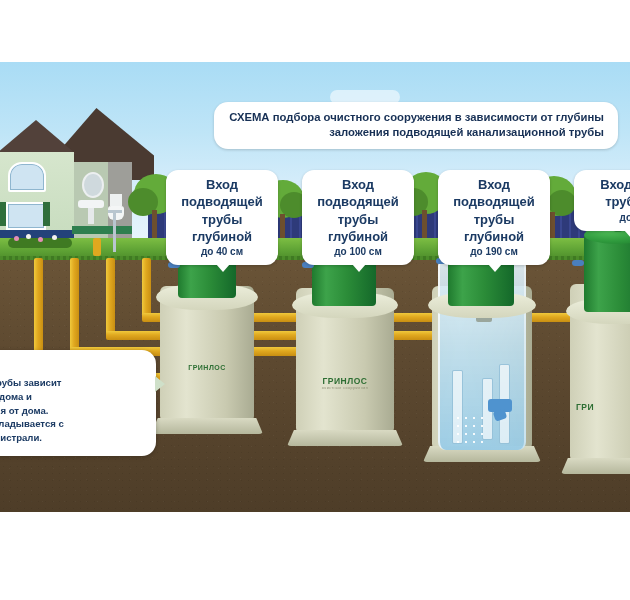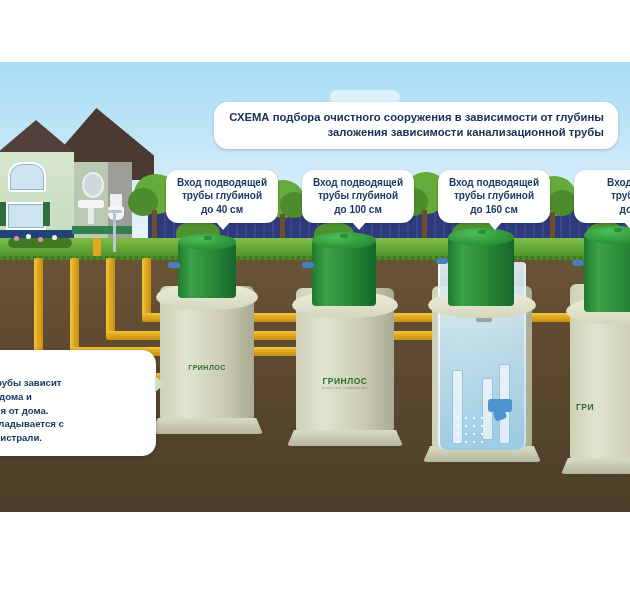--- a/index.html
+++ b/index.html
@@ -173,21 +173,21 @@
   .title-banner p .hl{color:#173055;}
   
   .callout{
     position:absolute;width:112px;
     background:#ffffff;border-radius:12px;
     box-shadow:0 1px 3px rgba(0,0,0,.2);
     padding:6px 6px 7px;box-sizing:border-box;
     text-align:center;
   }
   .callout .l1,.callout .l2,.callout .l3{
-    display:block;font-size:10px;font-weight:bold;color:#1b3a63;line-height:1.33;
+    display:block;font-size:13px;font-weight:bold;color:#1b3a63;line-height:1.33;
   }
   .callout .l3{font-size:10px;}
   .callout:after{
     content:"";position:absolute;left:50%;margin-left:-6px;bottom:-7px;
     width:0;height:0;border-left:7px solid transparent;border-right:7px solid transparent;
     border-top:8px solid #ffffff;
   }
   
   .notebox{
     position:absolute;left:-72px;top:288px;width:228px;
@@ -353,40 +353,40 @@
       <div class="neck" style="left:14px;top:4px;width:66px;height:78px;"></div>
       <div class="lid" style="left:14px;top:-4px;width:66px;height:18px;"></div>
       <div class="lid-knob" style="left:44px;top:-2px;"></div>
       <div class="inletnub" style="left:2px;top:30px;"></div>
       <div class="logo" style="top:172px;font-size:8.5px;text-align:left;padding-left:6px;">ГРИ</div>
     </div>
 
     <div class="title-banner">
       <p>
         <span class="hl">СХЕМА подбора очистного сооружения в зависимости от глубины</span><br>
-        <span class="hl">заложения зависимости канализационной трубы</span>
+        <span class="hl">заложения подводящей канализационной трубы</span>
       </p>
     </div>
 
     <div class="callout" style="left:166px;top:108px;">
       <span class="l1">Вход подводящей</span>
       <span class="l2">трубы глубиной</span>
       <span class="l3">до 40 см</span>
     </div>
 
     <div class="callout" style="left:302px;top:108px;">
       <span class="l1">Вход подводящей</span>
       <span class="l2">трубы глубиной</span>
       <span class="l3">до 100 см</span>
     </div>
 
     <div class="callout" style="left:438px;top:108px;">
       <span class="l1">Вход подводящей</span>
       <span class="l2">трубы глубиной</span>
-      <span class="l3">до 160 см</span>
+      <span class="l3">до 190 см</span>
     </div>
 
     <div class="callout" style="left:574px;top:108px;">
       <span class="l1">Вход под</span>
       <span class="l2">трубы г</span>
       <span class="l3">до 1</span>
     </div>
 
     <div class="notebox">
       <div class="brand">РИНЛОС</div>

